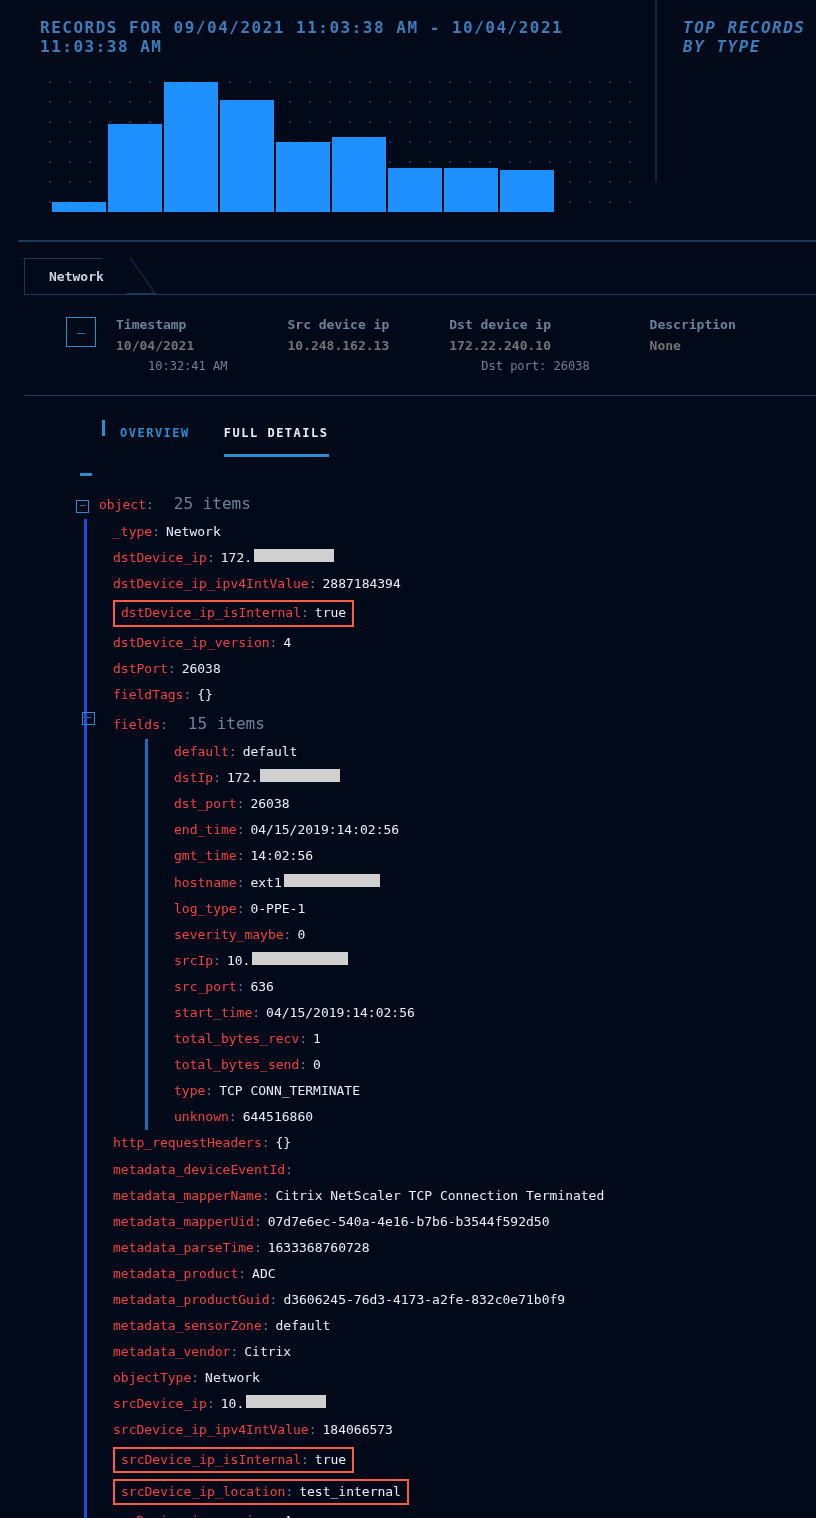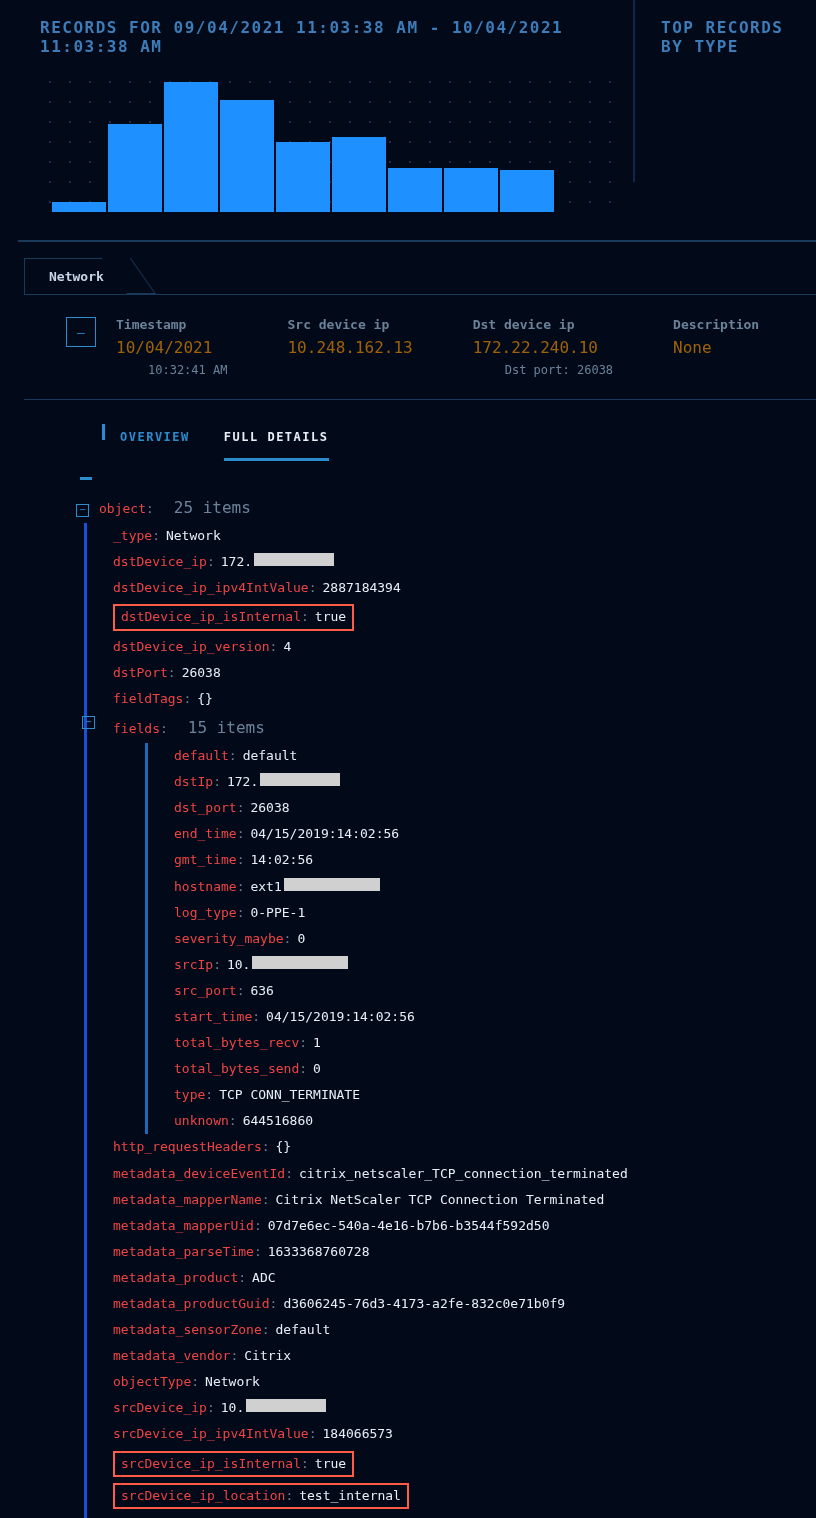--- a/index.html
+++ b/index.html
@@ -30,23 +30,24 @@
 .bars {
   position: absolute;
   bottom: 0;
   left: 12px;
   display: flex;
   align-items: flex-end;
   gap: 2px;
 }
 .bar { background: #1e90ff; width: 54px; }
 .top-records-panel {
-  width: 183px;
+  width: 161px;
   padding: 18px 0 0 28px;
   position: relative;
+  font-style: italic;
 }
 .top-records-panel::before {
   content: '';
   position: absolute;
   left: 0;
   top: 0;
   bottom: 30px;
   width: 2px;
   background: #0f2847;
 }
@@ -114,21 +115,21 @@
   height: 30px;
   border: 1px solid #2b8cce;
   display: flex;
   align-items: center;
   justify-content: center;
   color: #2b8cce;
   margin-right: -40px;
 }
 .header-col { display: flex; flex-direction: column; gap: 6px; }
 .header-label { color: #6b8299; font-size: 13px; font-weight: 600; }
-.header-value { color: #a16207; font-size: 16px; font-weight: 400; }
+.header-value { color: #737373; font-size: 13px; font-weight: 700; }
 .header-sub { color: #6b8299; font-size: 12px; margin-left: 32px; }
 .subtabs {
   display: flex;
   gap: 34px;
   margin: 30px 0 0 120px;
   padding-bottom: 0;
   position: relative;
 }
 .subtab {
   color: #2b8cce;
@@ -408,21 +409,20 @@
 
   <div class="tree-children-l1" id="l1-after">
       <div class="tree-row">
         <span class="tree-key">http_requestHeaders</span>
         <span class="tree-colon">:</span>
         <span class="tree-val">{}</span>
       </div>
       <div class="tree-row">
         <span class="tree-key">metadata_deviceEventId</span>
         <span class="tree-colon">:</span>
-        <span class="tree-val">citrix_netscaler_TCP_connection_terminated</span>
       </div>
       <div class="tree-row">
         <span class="tree-key">metadata_mapperName</span>
         <span class="tree-colon">:</span>
         <span class="tree-val">Citrix NetScaler TCP Connection Terminated</span>
       </div>
       <div class="tree-row">
         <span class="tree-key">metadata_mapperUid</span>
         <span class="tree-colon">:</span>
         <span class="tree-val">07d7e6ec-540a-4e16-b7b6-b3544f592d50</span>

